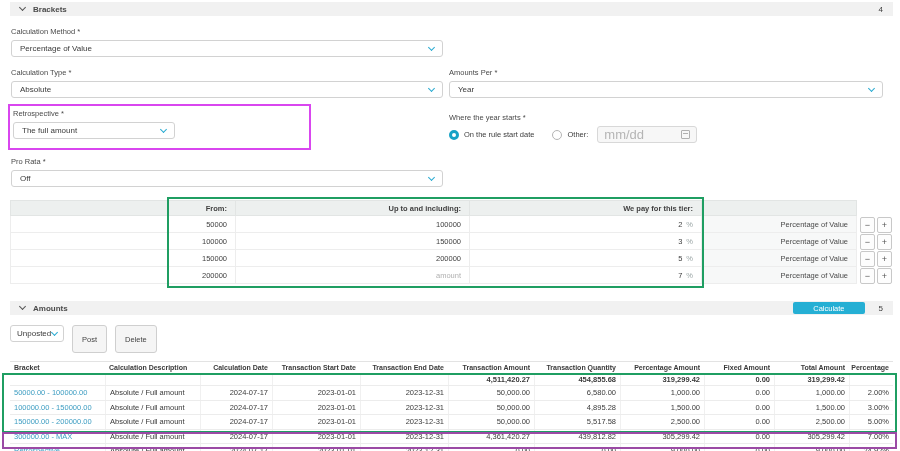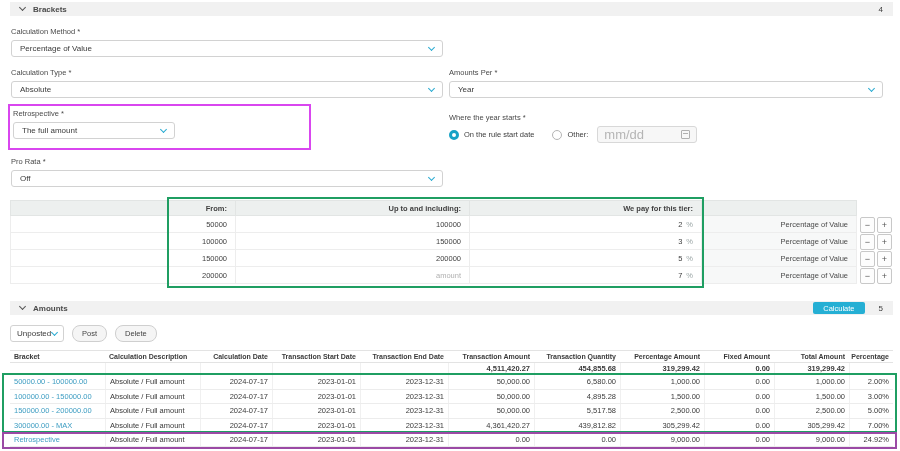--- a/index.html
+++ b/index.html
@@ -63,27 +63,27 @@
   .pm-group { display: flex; gap: 2px; margin-left: 3px; align-items: center; }
   .pm {
     width: 15px; height: 16px; border: 1px solid #c8c8c8; border-radius: 2px; background: #fdfdfd;
     display: flex; align-items: center; justify-content: center; font-size: 9px; color: #555;
   }
   .pm-space { flex: 0 0 35px; }
 
   
   .sec-bar.results { margin-top: 17px; font-weight: bold; }
   .btn-calc {
-    margin-left: auto; height: 12px; padding: 0 10px; background: #25afd4; color: #fff;
+    margin-left: auto; height: 12px; padding: 0 20px; background: #25afd4; color: #fff;
     border: none; border-radius: 2px; font-size: 7.5px; font-family: inherit; display: flex; align-items: center;
   }
   .toolbar { display: flex; gap: 8px; margin: 10px 0 0 10px; }
   .select.unposted { width: 54px; height: 17px; padding: 0 6px; }
   .btn {
-    height: 17px; padding: 0 9px; background: #f5f5f5; border: 1px solid #cfcfcf; border-radius: 8px;
+    height: 28px; padding: 0 9px; background: #f5f5f5; border: 1px solid #cfcfcf; border-radius: 3px;
     font-size: 7.5px; font-family: inherit; color: #444;
   }
 
   .rt { margin: 8px 7px 0 10px; width: 883px; font-size: 7.5px; color: #3a3a3a; }
   .rt-row { display: flex; }
   .rt-head { height: 13px; border-top: 1px solid #e3e3e3; border-bottom: 1px solid #e3e3e3; font-weight: bold; font-size: 7px; }
   .rt-totals { height: 11px; font-weight: bold; }
   .rt-data { height: 14.5px; border-top: 1px solid #ececec; text-align: right; }
   .rt-data:last-child { border-bottom: 1px solid #ececec; }
   .c { height: 100%; display: flex; align-items: center; padding: 0 4px; overflow: hidden; white-space: nowrap; }

